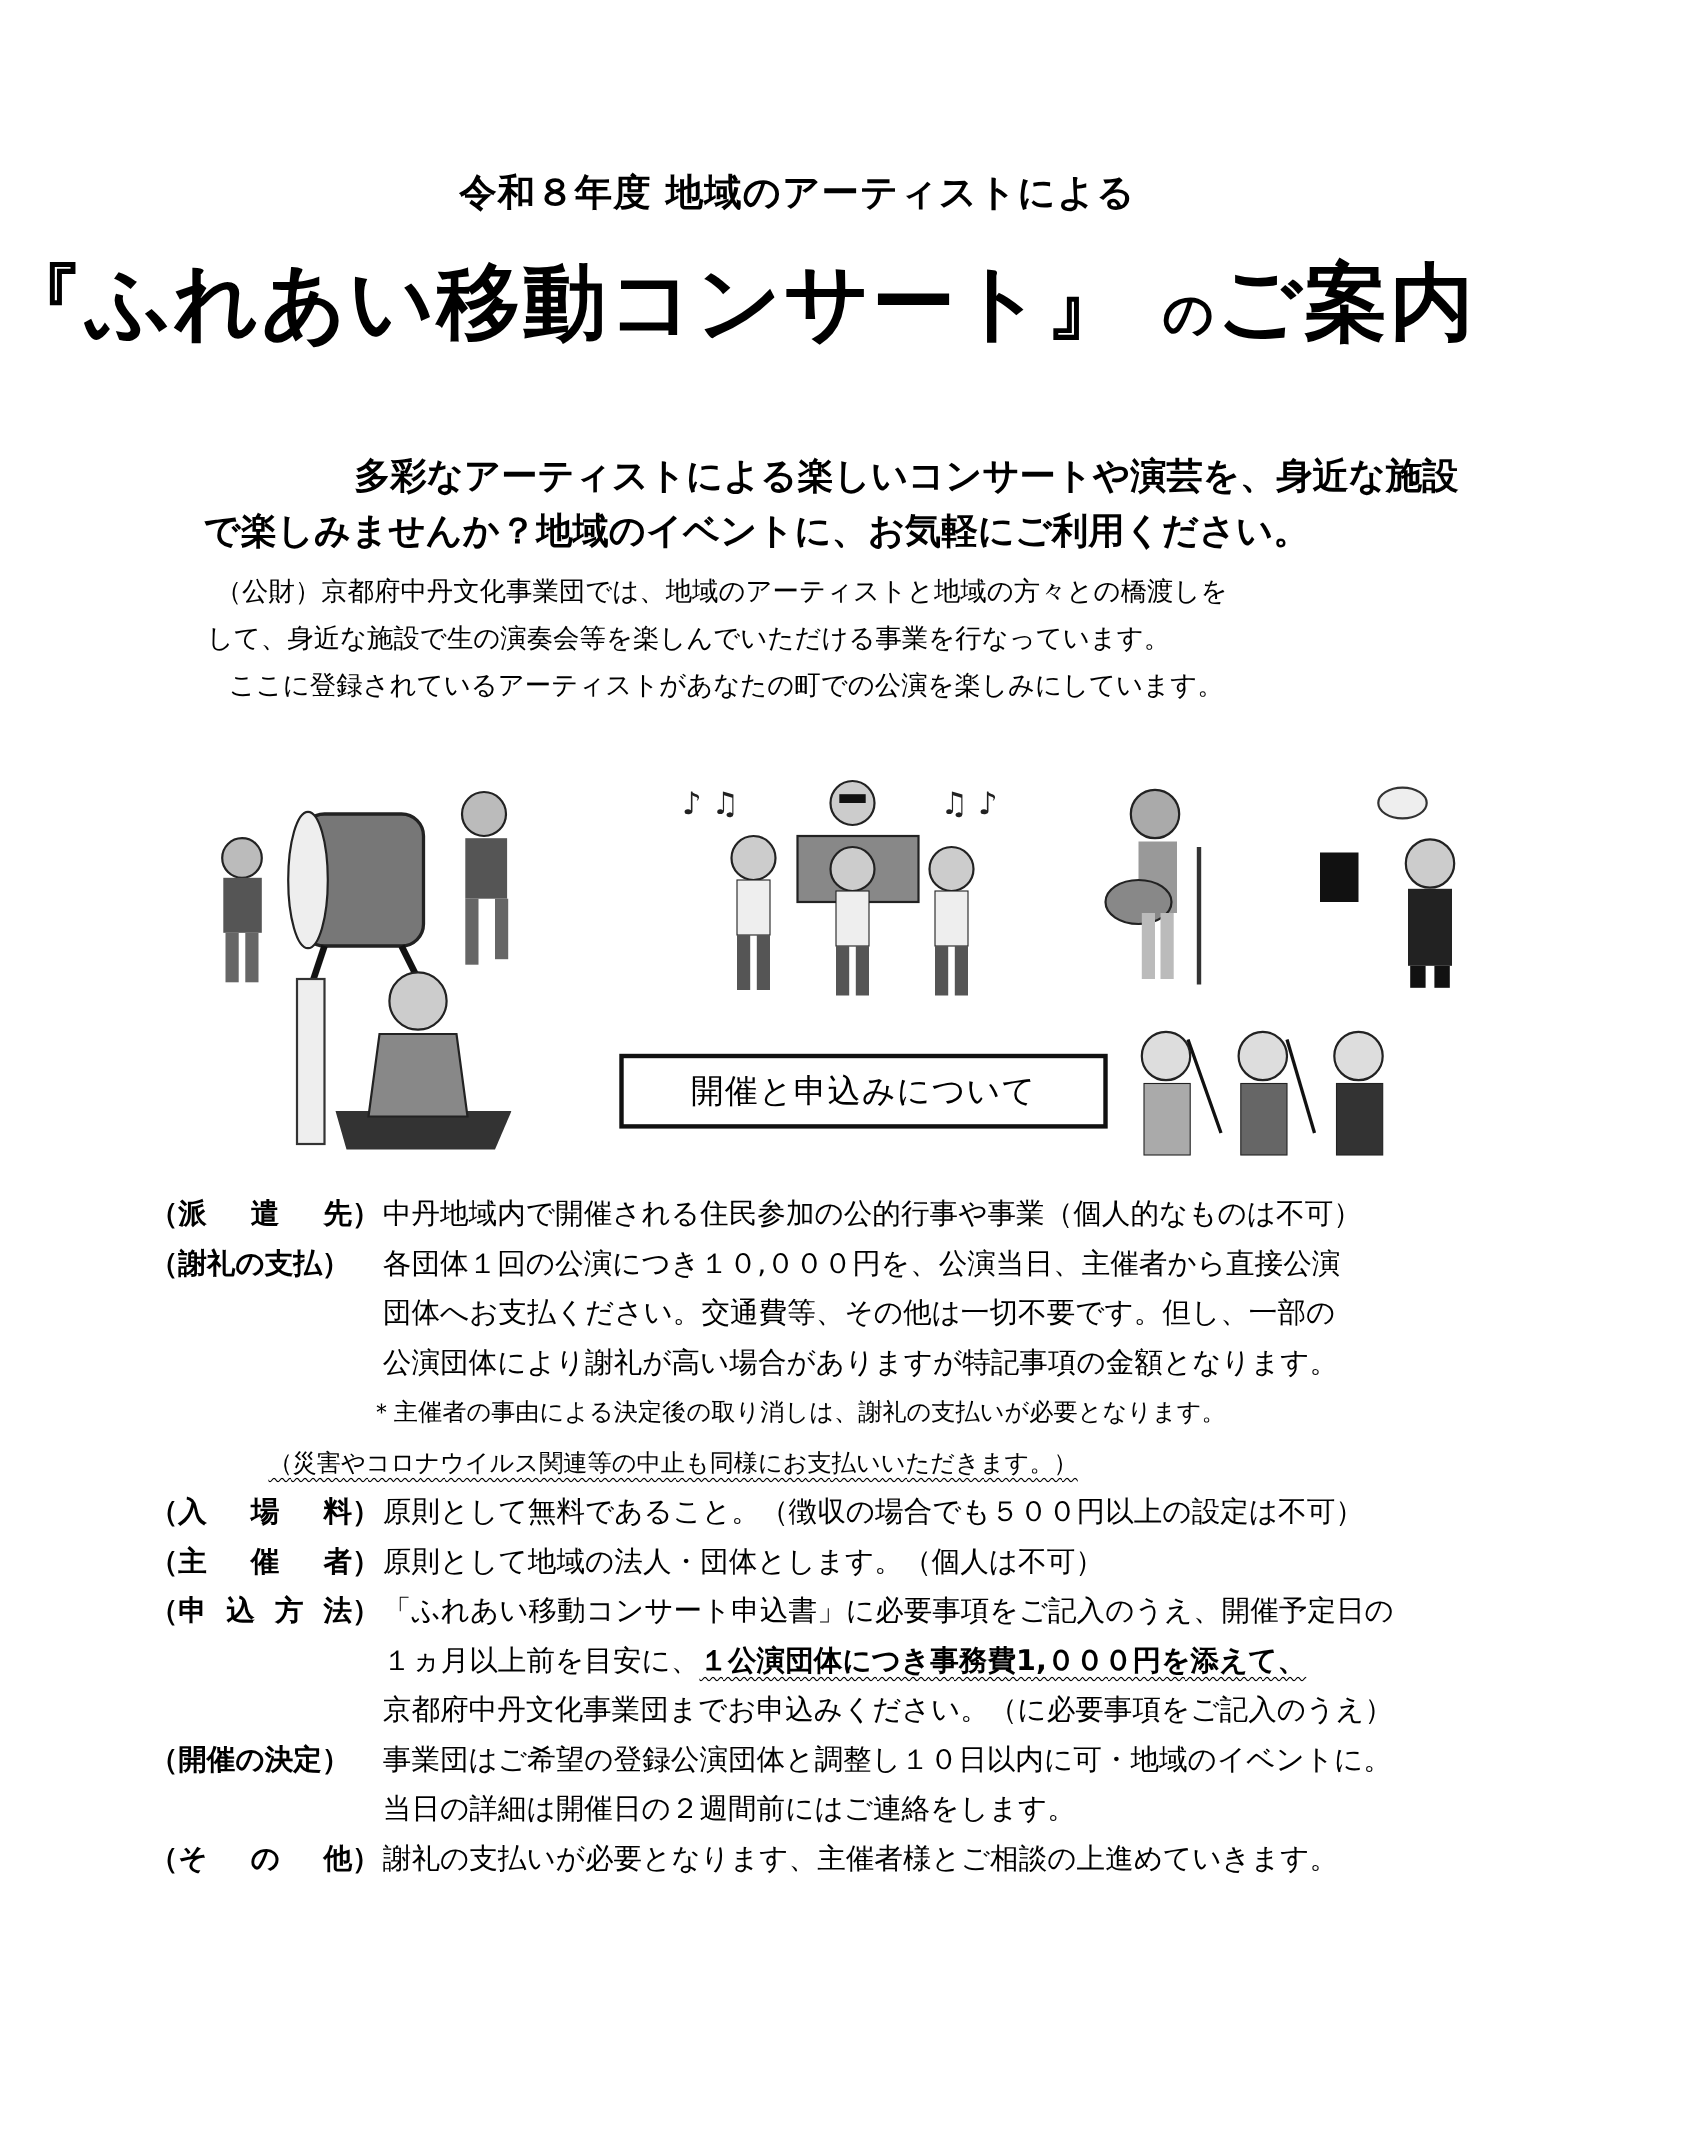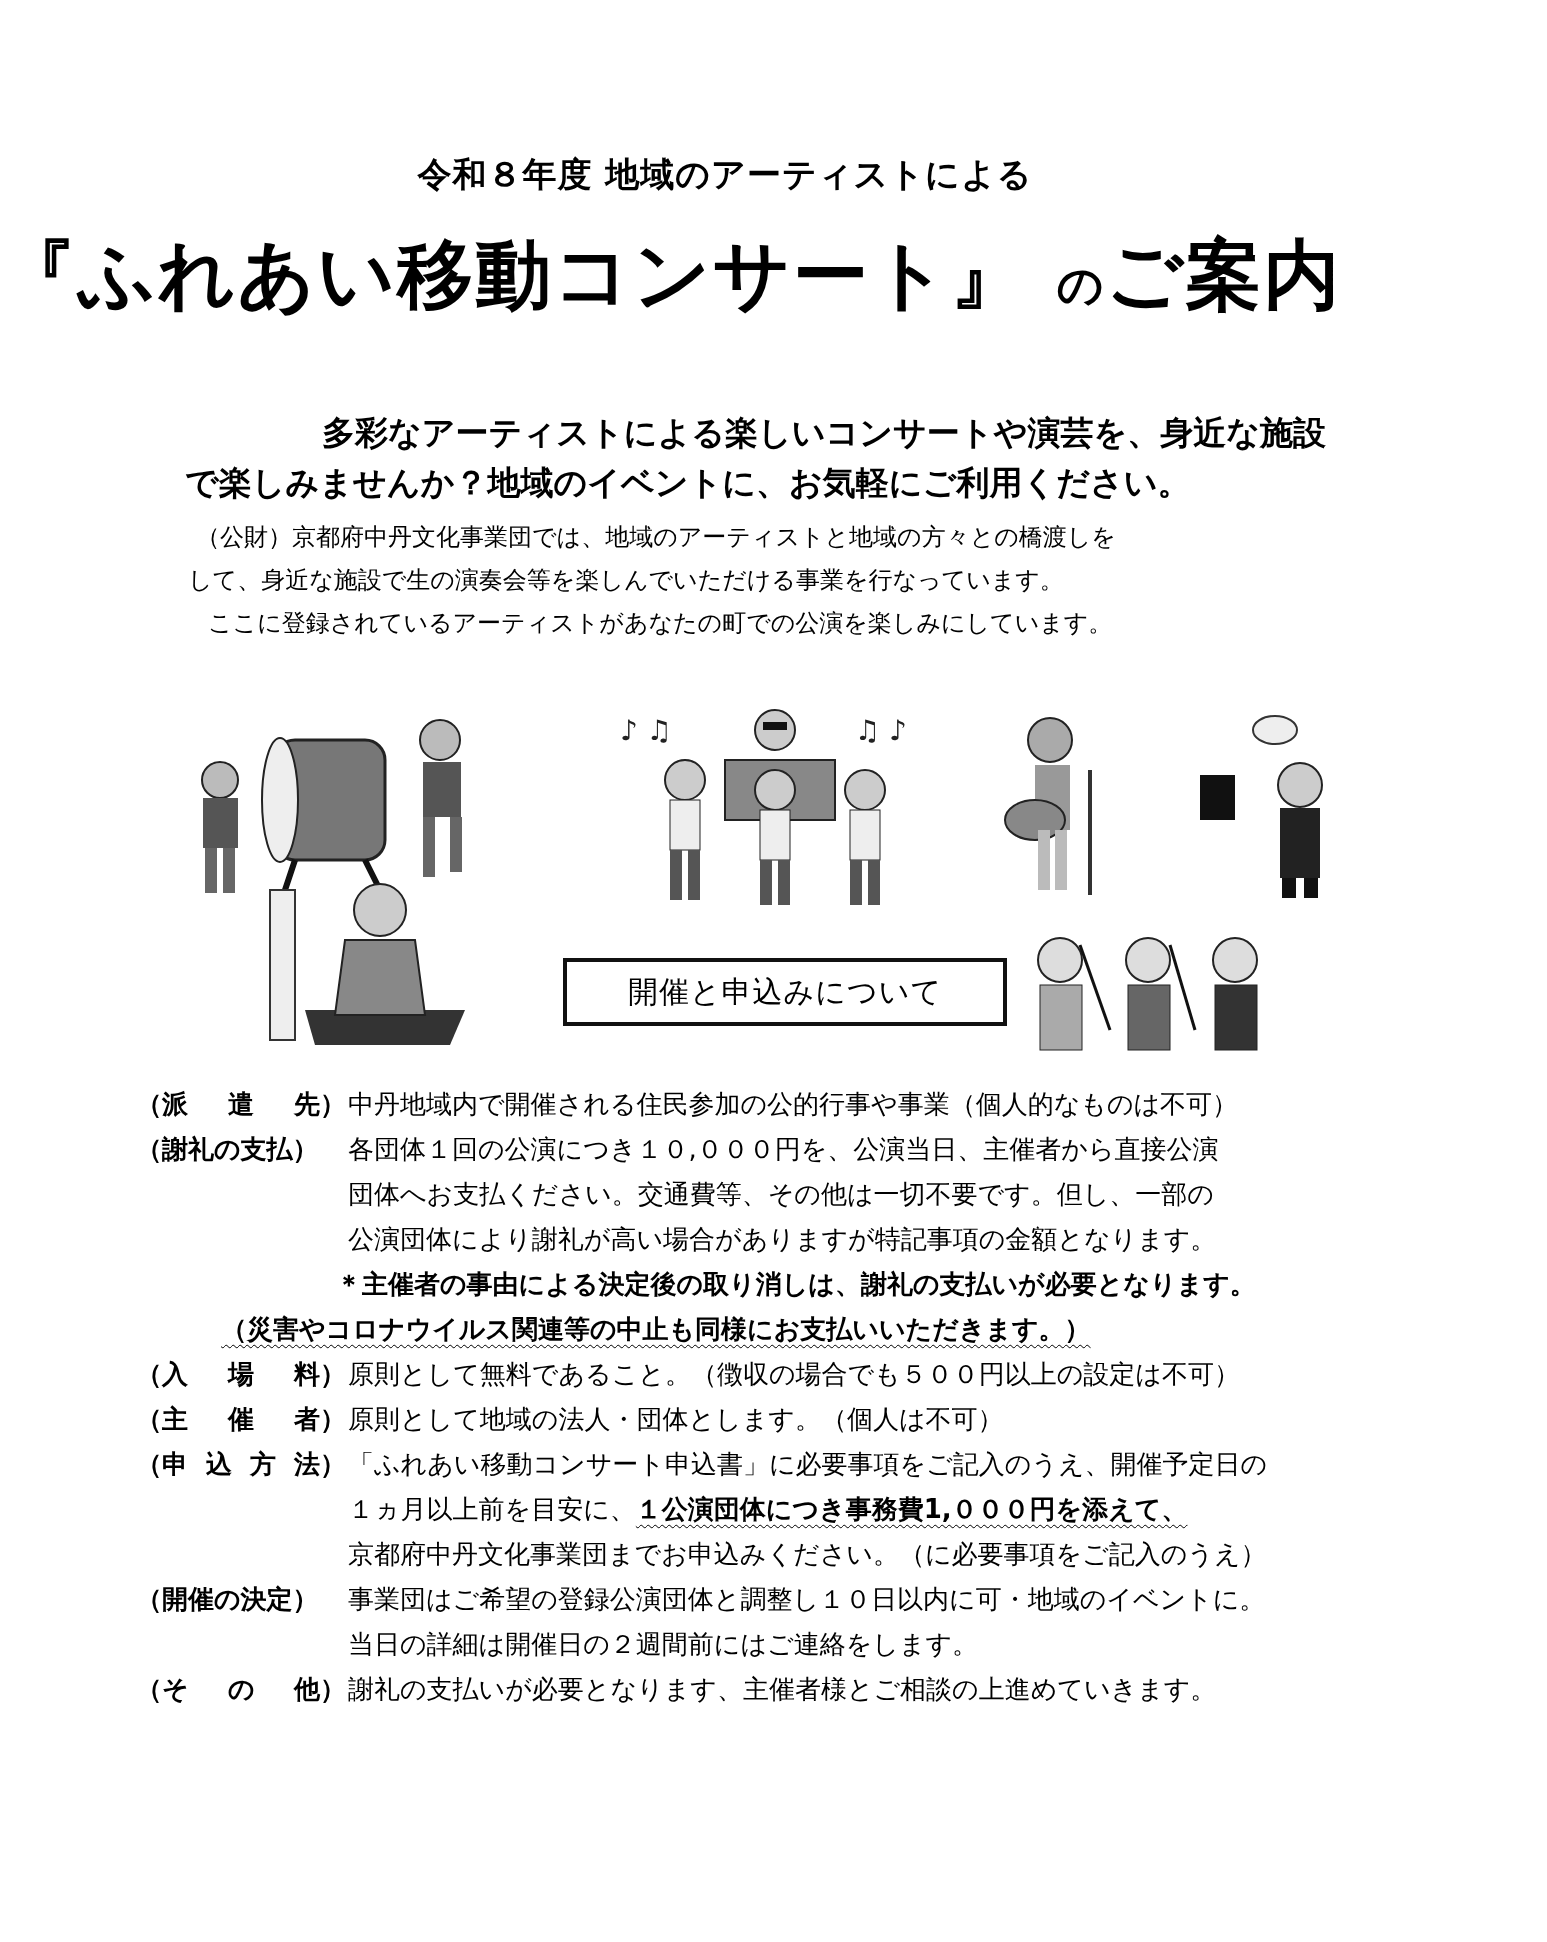--- a/index.html
+++ b/index.html
@@ -11,21 +11,21 @@
   .lead { left: 185px; width: 1240px; top: 408px; font-size: 33px; font-weight: bold; line-height: 50px; white-space: nowrap; }
   .lead .l1 { padding-left: 38px; text-align: center; }
   .intro { left: 188px; width: 1240px; top: 516px; font-size: 24px; line-height: 43px; white-space: nowrap; }
   .intro .i1 { padding-left: 8px; } .intro .i3 { padding-left: 20px; }
   .illus { border: none; }
   .notice-box { left: 563px; top: 958px; width: 444px; height: 68px; border: 4px solid #111; box-sizing: border-box; font-size: 30px; display: flex; align-items: center; justify-content: center; letter-spacing: 1px; }
   .rows { left: 136px; top: 1082px; width: 1280px; }
   .row { position: relative; font-size: 26px; line-height: 45px; white-space: nowrap; }
   .row .lbl { position: absolute; left: 0; top: 0; width: 210px; font-weight: bold; display: flex; justify-content: space-between; }
   .row .txt { margin-left: 212px; }
-  .note { font-size: 26px; font-weight: bold; line-height: 45px; white-space: nowrap; }
+  .note { font-size: 22px; font-weight: normal; line-height: 45px; white-space: nowrap; }
   .wavy { text-decoration: underline; text-decoration-style: wavy; text-decoration-thickness: 1px; text-underline-offset: 6px; }
   .bold { font-weight: bold; }
 </style>
 </head>
 <body>
 
 <div class="abs subtitle">令和８年度 地域のアーティストによる</div>
 
 <div class="abs title">
   <span>『</span><span>ふれあい移動コンサート</span><span>』</span>
@@ -126,21 +126,21 @@
     <div class="txt">中丹地域内で開催される住民参加の公的行事や事業（個人的なものは不可）</div>
   </div>
   <div class="row">
     <div class="lbl">
         <span>（謝礼の支払）</span>
       </div>
     <div class="txt">各団体１回の公演につき１０,０００円を、公演当日、主催者から直接公演</div>
     <div class="txt">団体へお支払ください。交通費等、その他は一切不要です。但し、一部の</div>
     <div class="txt">公演団体により謝礼が高い場合がありますが特記事項の金額となります。</div>
     <div class="note" style="margin-left:200px">＊主催者の事由による決定後の取り消しは、謝礼の支払いが必要となります。</div>
-    <div class="note wavy" style="margin-left:85px;display:inline-block">（災害やコロナウイルス関連等の中止も同様にお支払いいただきます。）</div>
+    <div class="note wavy" style="margin-left:108px;display:inline-block">（災害やコロナウイルス関連等の中止も同様にお支払いいただきます。）</div>
   </div>
   <div class="row">
     <div class="lbl">
         <span>（入</span>
         <span>場</span>
         <span>料）</span>
       </div>
     <div class="txt">原則として無料であること。（徴収の場合でも５００円以上の設定は不可）</div>
   </div>
   <div class="row">

